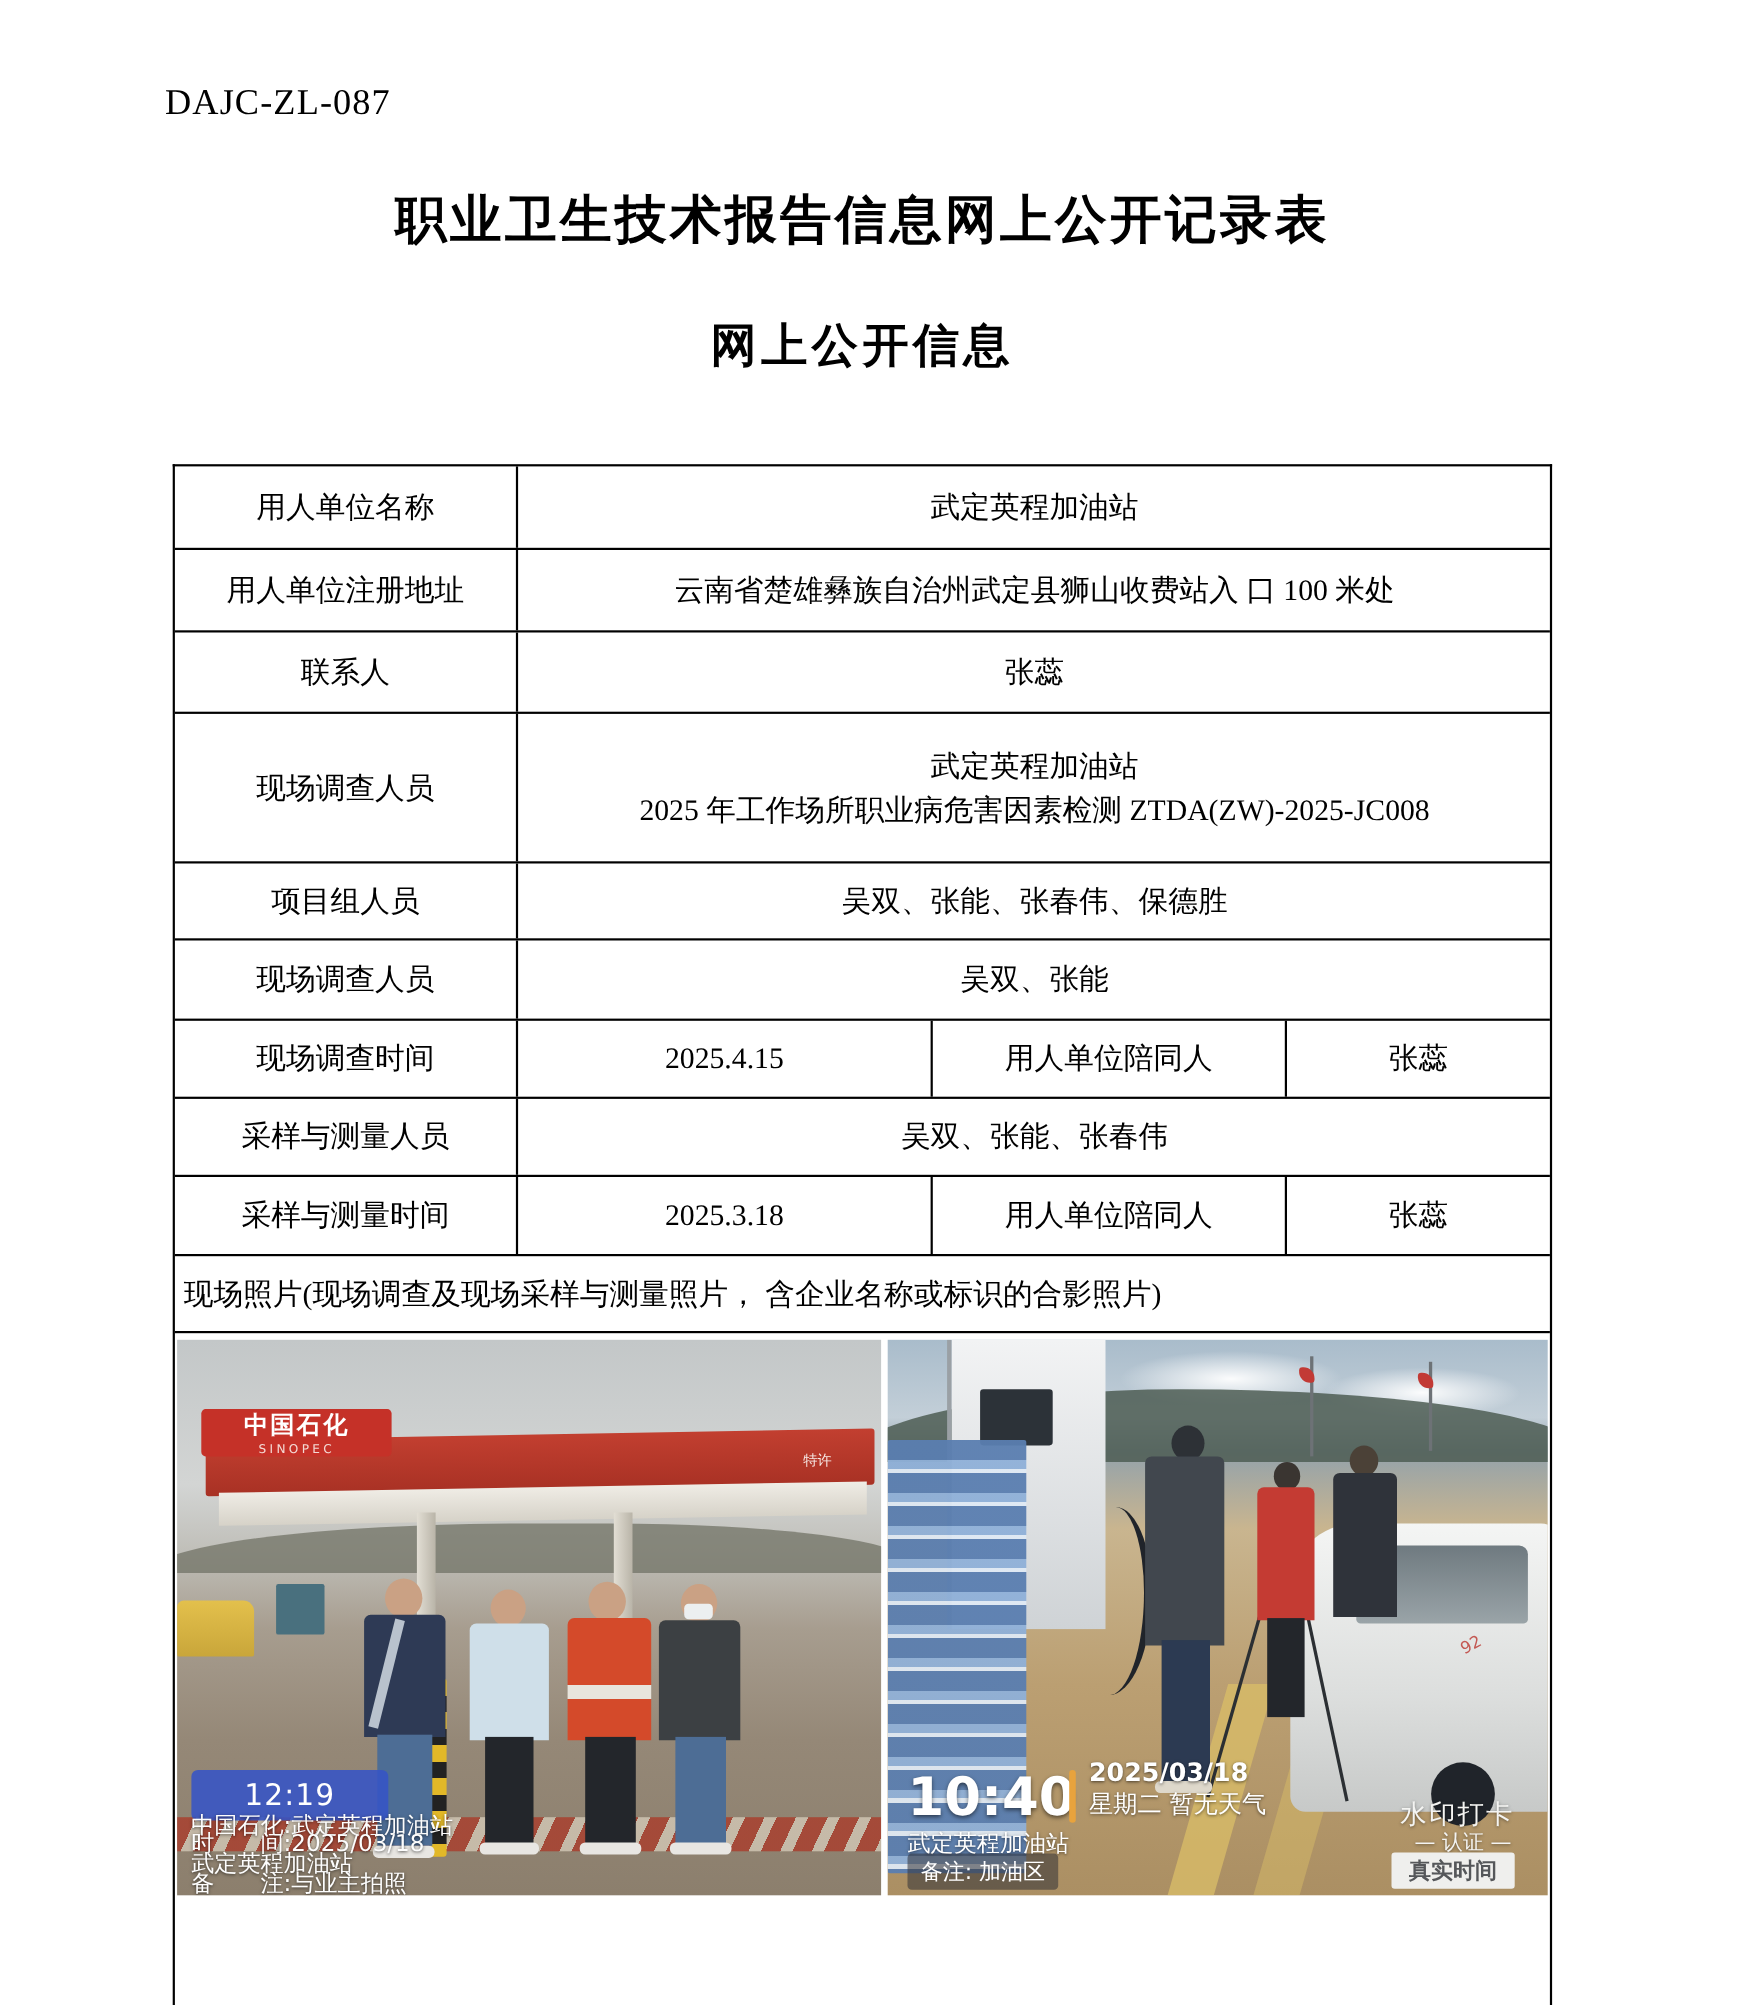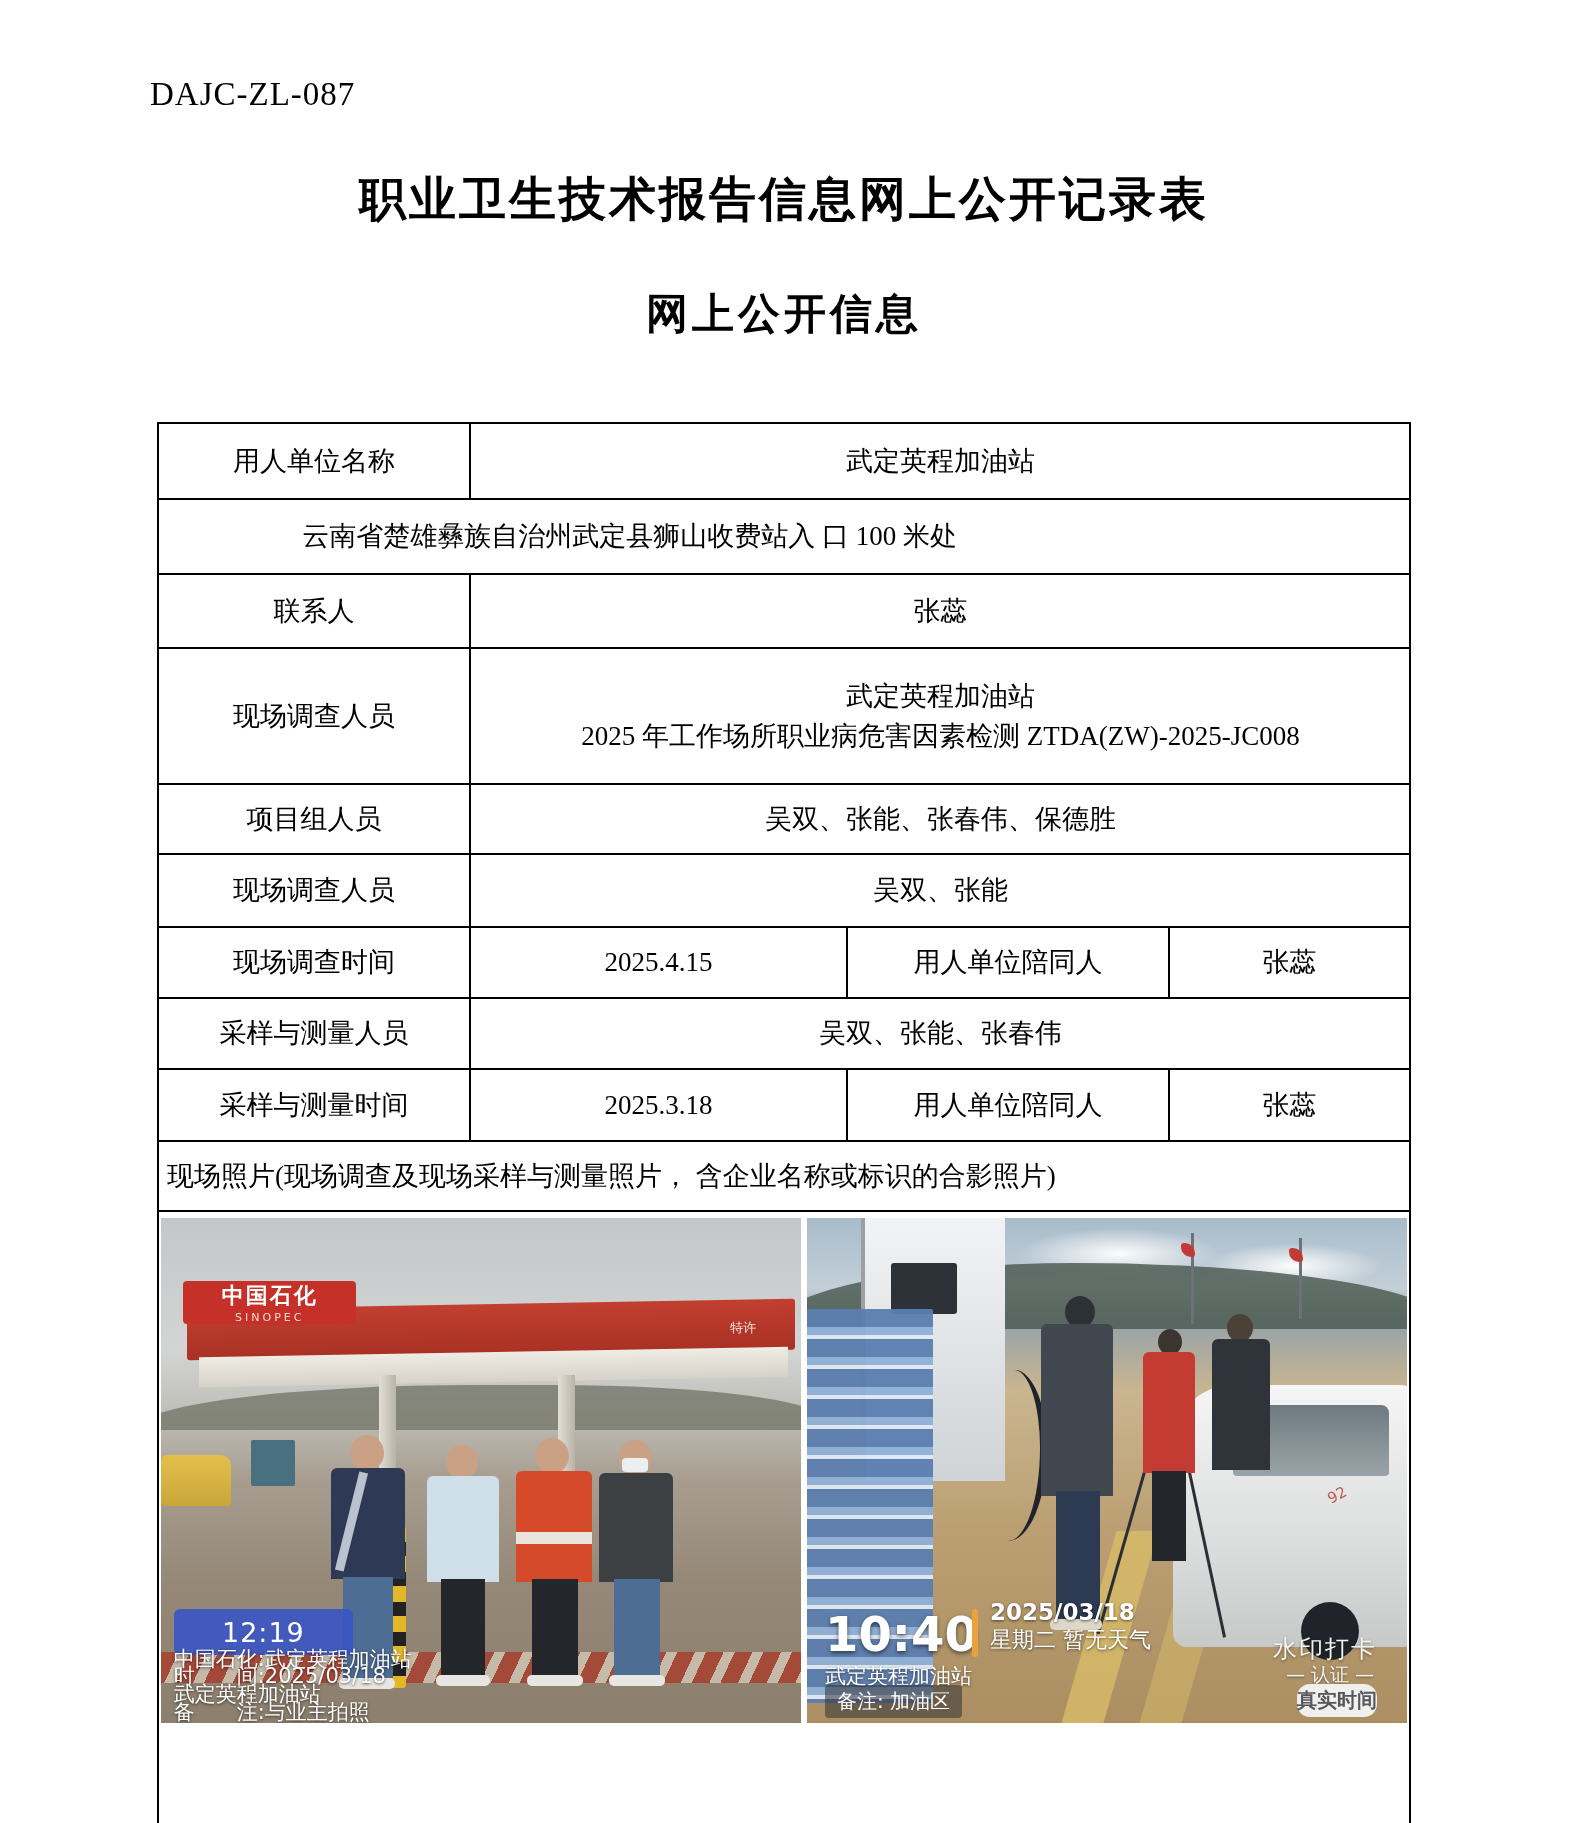--- a/index.html
+++ b/index.html
@@ -87,39 +87,40 @@
   .time-bar { left:27.5%; bottom:13%; width:6px; height:48px; background:#e8a33d; border-radius:3px; }
   .date-block { left:30.5%; bottom:13.5%; color:#fff; text-shadow:0 1px 3px rgba(0,0,0,.6); }
   .date-block .d1 { position:static; display:block; font-size:23px; font-weight:bold; }
   .date-block .d2 { position:static; display:block; font-size:22px; }
   .station-wm { left:3%; bottom:6.5%; color:#fff; font-size:21px; text-shadow:0 1px 3px rgba(0,0,0,.6); }
   .note-chip { left:3%; bottom:1%; background:rgba(50,50,55,.55); color:#fff; font-size:20px;
     padding:3px 12px; border-radius:4px; }
   .verify-1 { right:5%; bottom:11.5%; color:#f4f4f2; font-size:24px; letter-spacing:2px; text-shadow:0 1px 3px rgba(0,0,0,.45); }
   .verify-2 { right:5.5%; bottom:7%; color:#f4f4f2; font-size:19px; text-shadow:0 1px 3px rgba(0,0,0,.45); }
   .verify-chip { right:5%; bottom:1.2%; background:#efefed; color:#55575a; font-size:20px; font-weight:bold;
-    padding:3px 0; border-radius:13px; }
+    padding:3px 16px; border-radius:3px; }
 </style>
 </head>
 <body>
 
 <div class="page">
 
   <div class="doc-code">DAJC-ZL-087</div>
   <div class="title">职业卫生技术报告信息网上公开记录表</div>
   <div class="subtitle">网上公开信息</div>
 
   <div class="tbl">
 
     <div class="t-row h76">
       <div class="cell c1">用人单位名称</div>
       <div class="cell span3">武定英程加油站</div>
     </div>
 
     <div class="t-row h75">
+      <div class="cell c1">用人单位注册地址</div>
       <div class="cell span3">云南省楚雄彝族自治州武定县狮山收费站入 口 100 米处</div>
     </div>
 
     <div class="t-row h74">
       <div class="cell c1">联系人</div>
       <div class="cell span3">张蕊</div>
     </div>
 
     <div class="t-row h136">
       <div class="cell c1">现场调查人员</div>

